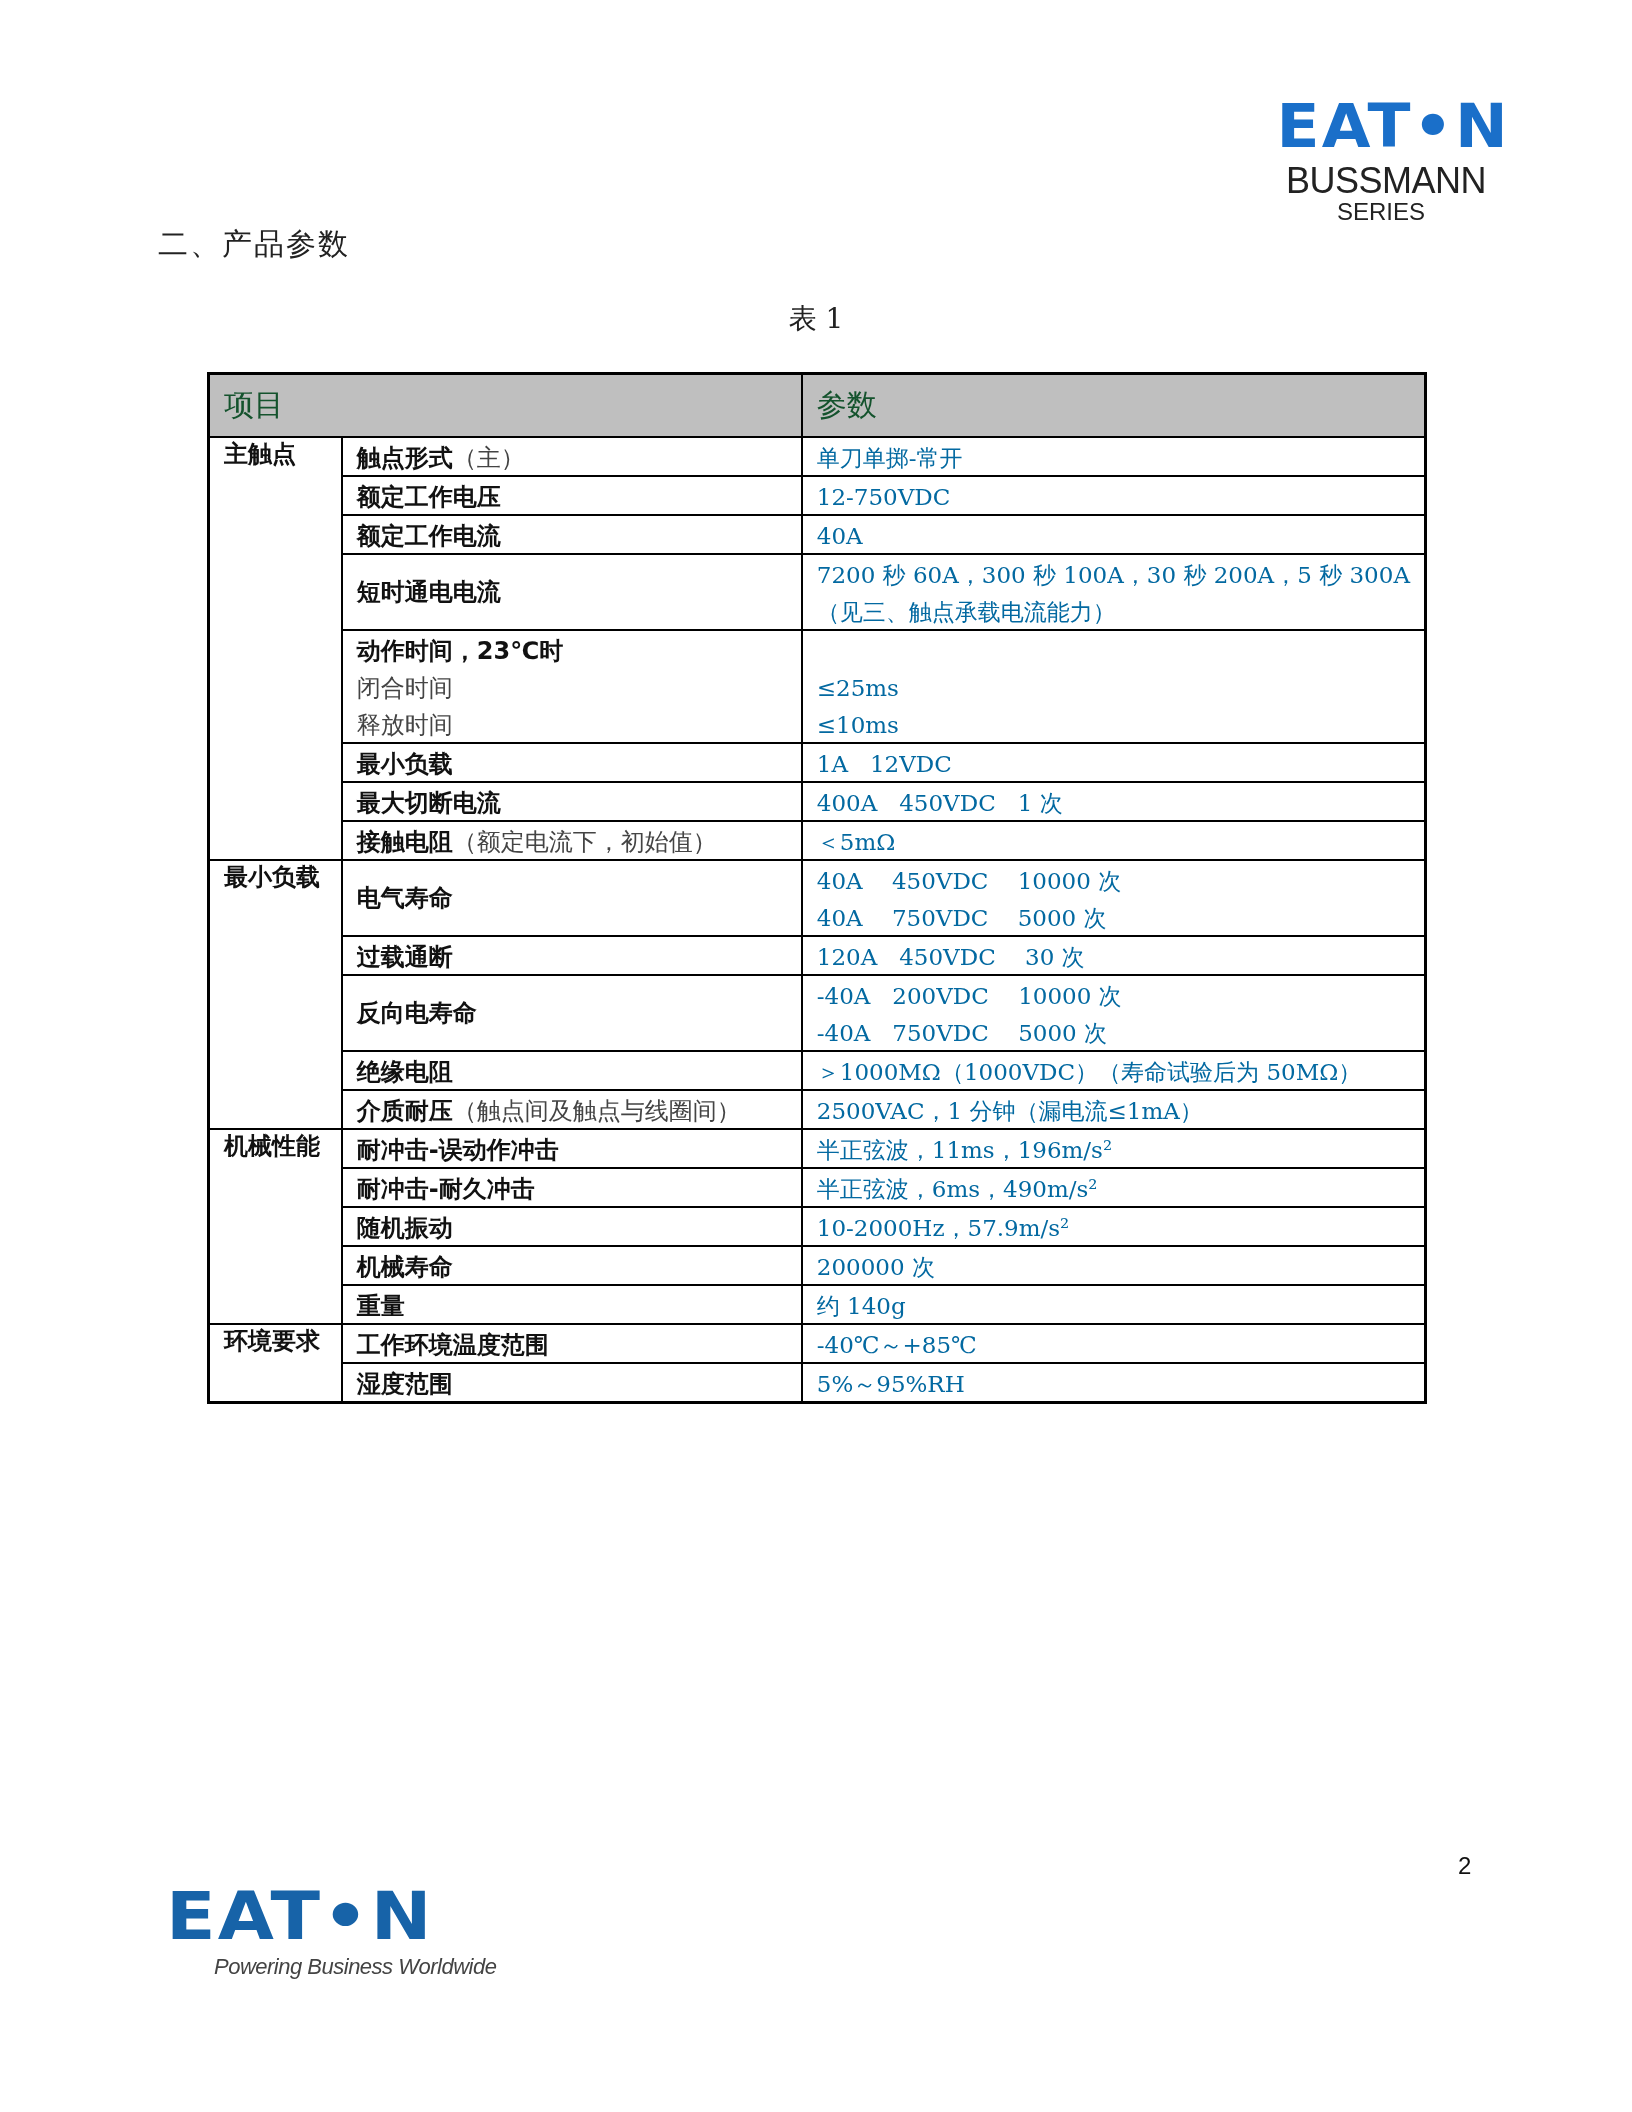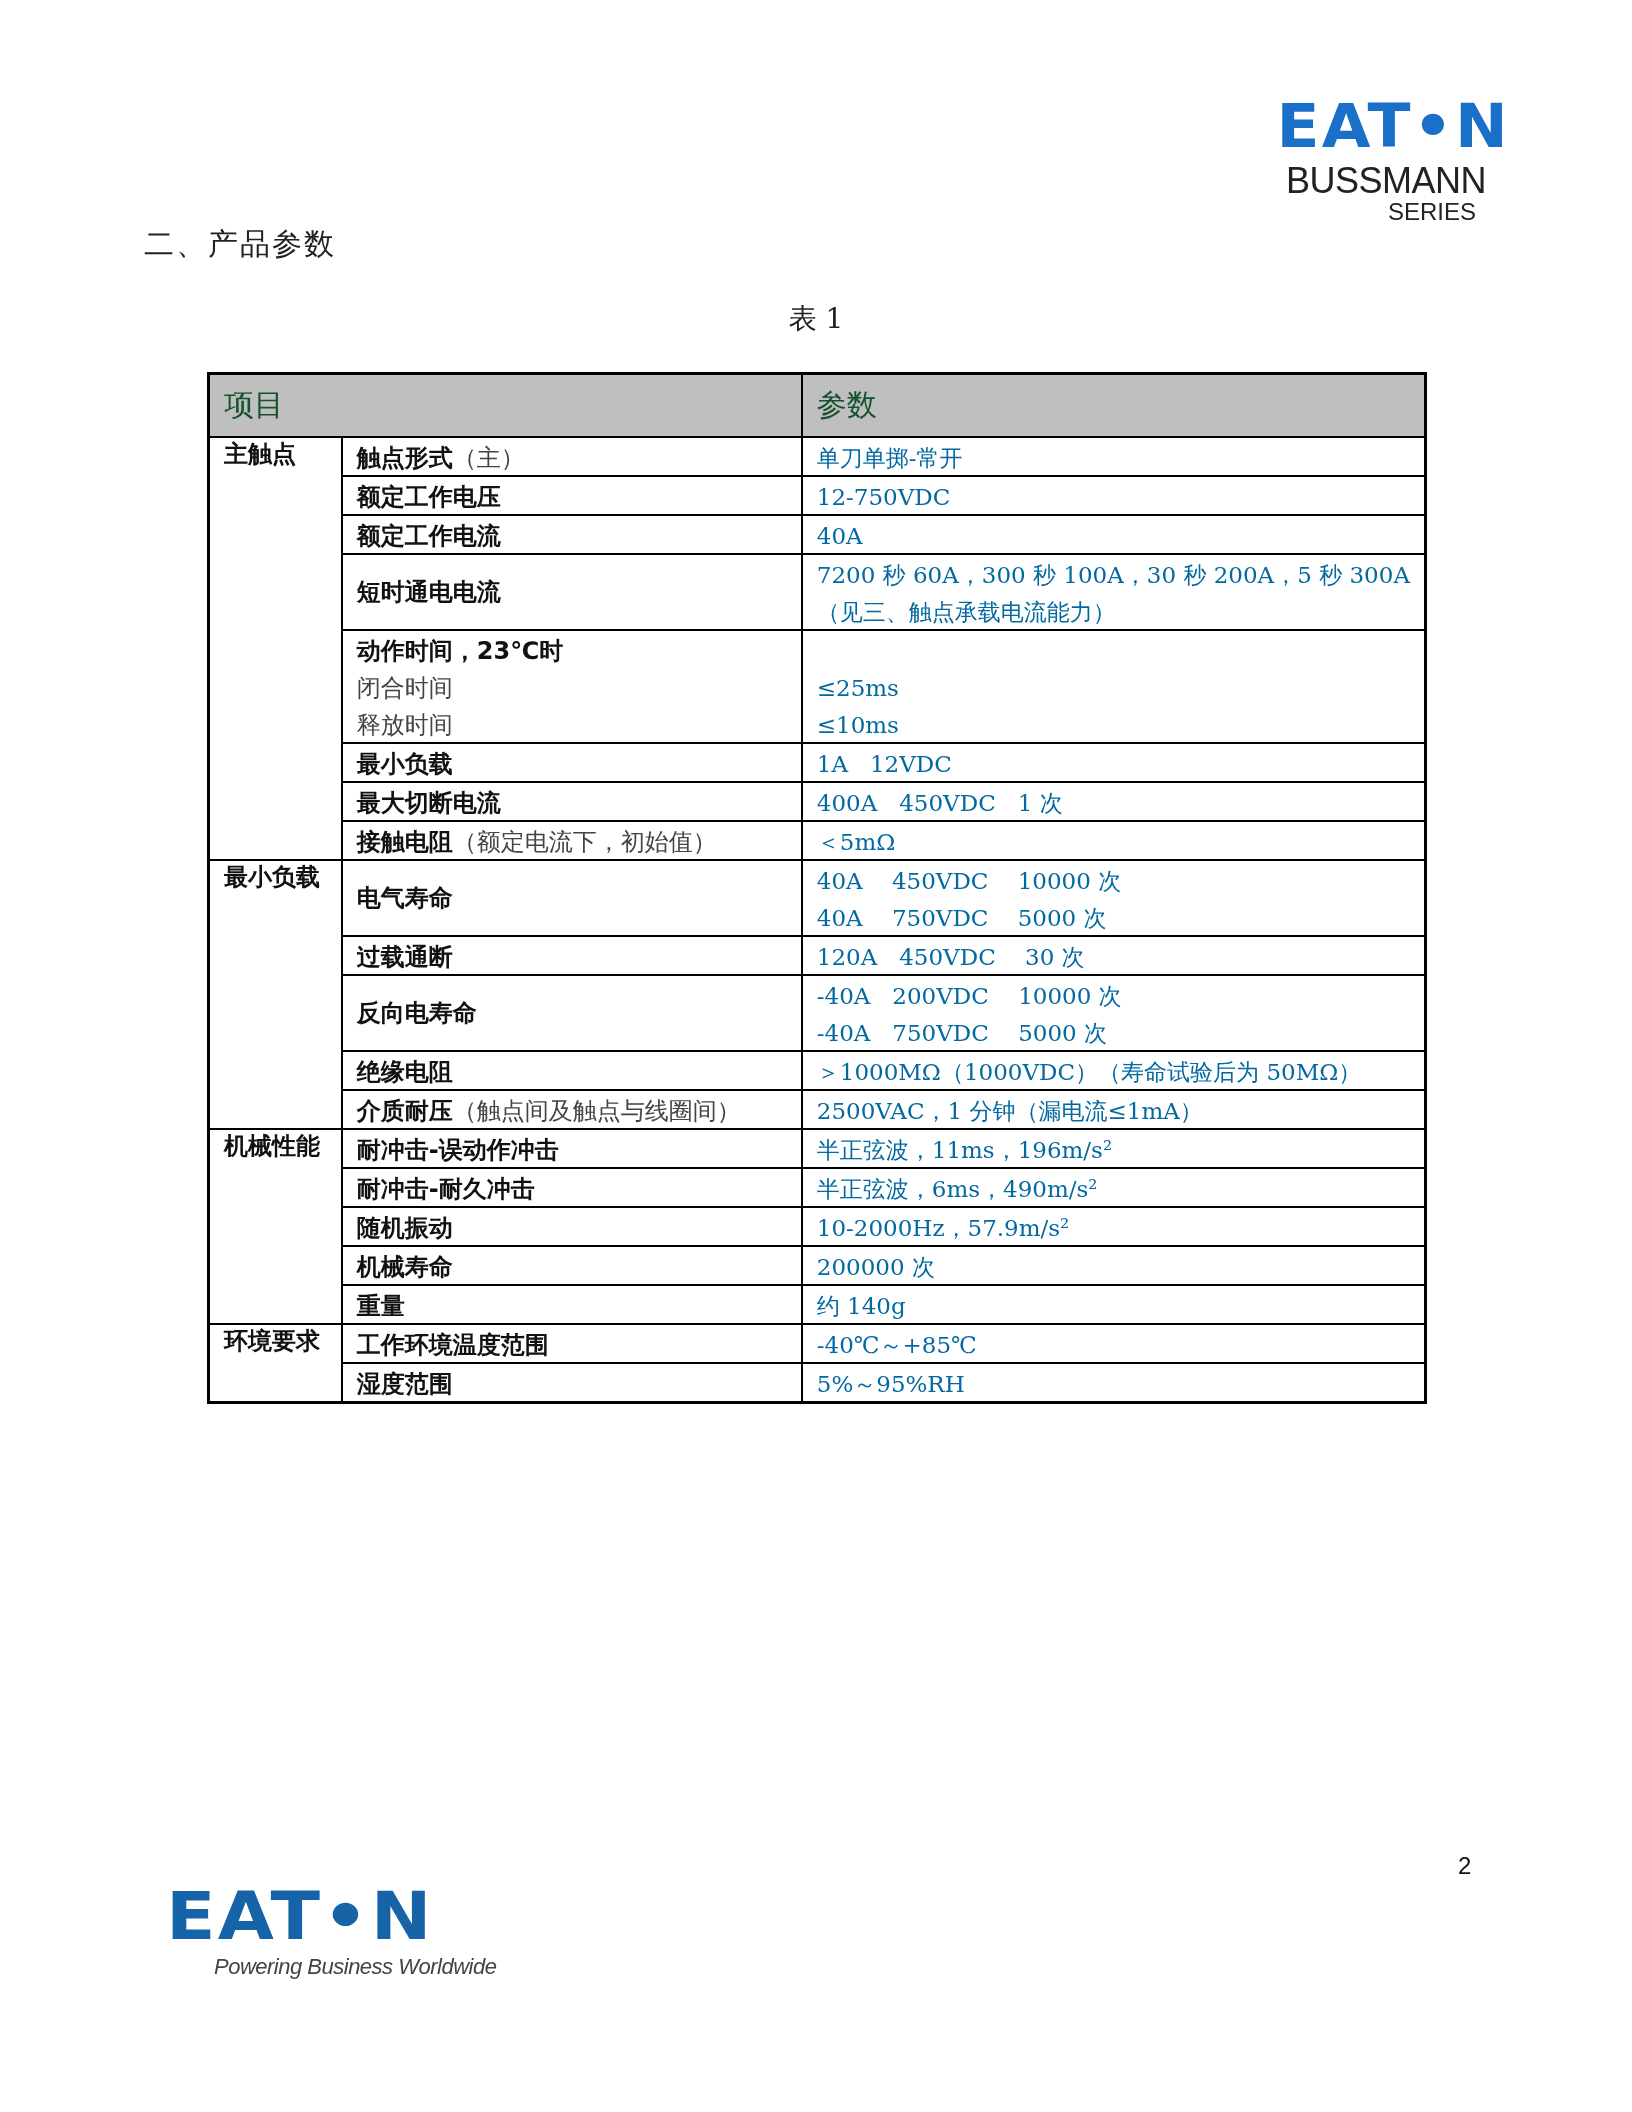--- a/index.html
+++ b/index.html
@@ -5,22 +5,22 @@
     html, body { margin: 0; padding: 0; background: #ffffff; }
     body { width: 1632px; height: 2112px; position: relative; overflow: hidden;
            font-family: "DejaVu Serif", "Liberation Serif", serif; color: #222; }
     .logo-top { position: absolute; left: 1286px; top: 96px; width: 190px; }
     .eaton-word { font-family: "DejaVu Sans", "Liberation Sans", sans-serif; font-weight: bold;
                   color: #1a6fc9; letter-spacing: 2px; }
     .logo-top .eaton-word { font-size: 60px; line-height: 60px; text-align: right; transform: scaleX(1.05); transform-origin: right; }
     .logo-top .bussmann { font-family: "Liberation Sans", sans-serif; font-size: 36px; line-height: 38px;
                           color: #222; text-align: right; letter-spacing: -0.5px; margin-top: 6px; }
     .logo-top .series { font-family: "Liberation Sans", sans-serif; font-size: 24px; line-height: 24px;
-                        color: #222; text-align: right; }
-    .section-title { position: absolute; left: 144px; top: 224px; font-size: 30px; letter-spacing: 2px; color: #222; }
+                        color: #222; text-align: center; }
+    .section-title { position: absolute; left: 158px; top: 224px; font-size: 30px; letter-spacing: 2px; color: #222; }
     .table-caption { position: absolute; left: 0; width: 1632px; top: 300px; text-align: center; font-size: 28px; color: #222; }
     table.params { position: absolute; left: 207px; top: 372px; width: 1220px;
                    border-collapse: collapse; border: 3px solid #000; }
     table.params td, table.params th { border: 2px solid #000; padding: 0 14px; vertical-align: top; }
     table.params th { background: #bfbfbf; height: 61px; font-size: 30px; font-weight: normal;
                       text-align: left; vertical-align: middle; color: #14532d;
                       font-family: Liberation Sans, sans-serif; }
     td.cat { width: 120px; vertical-align: middle; font-size: 24px; font-weight: bold;
              font-family: "DejaVu Sans", "Liberation Sans", sans-serif; padding: 0 6px; color: #111; margin-left: 40px; }
     td.item { width: 440px; font-size: 24px; color: #111; }

